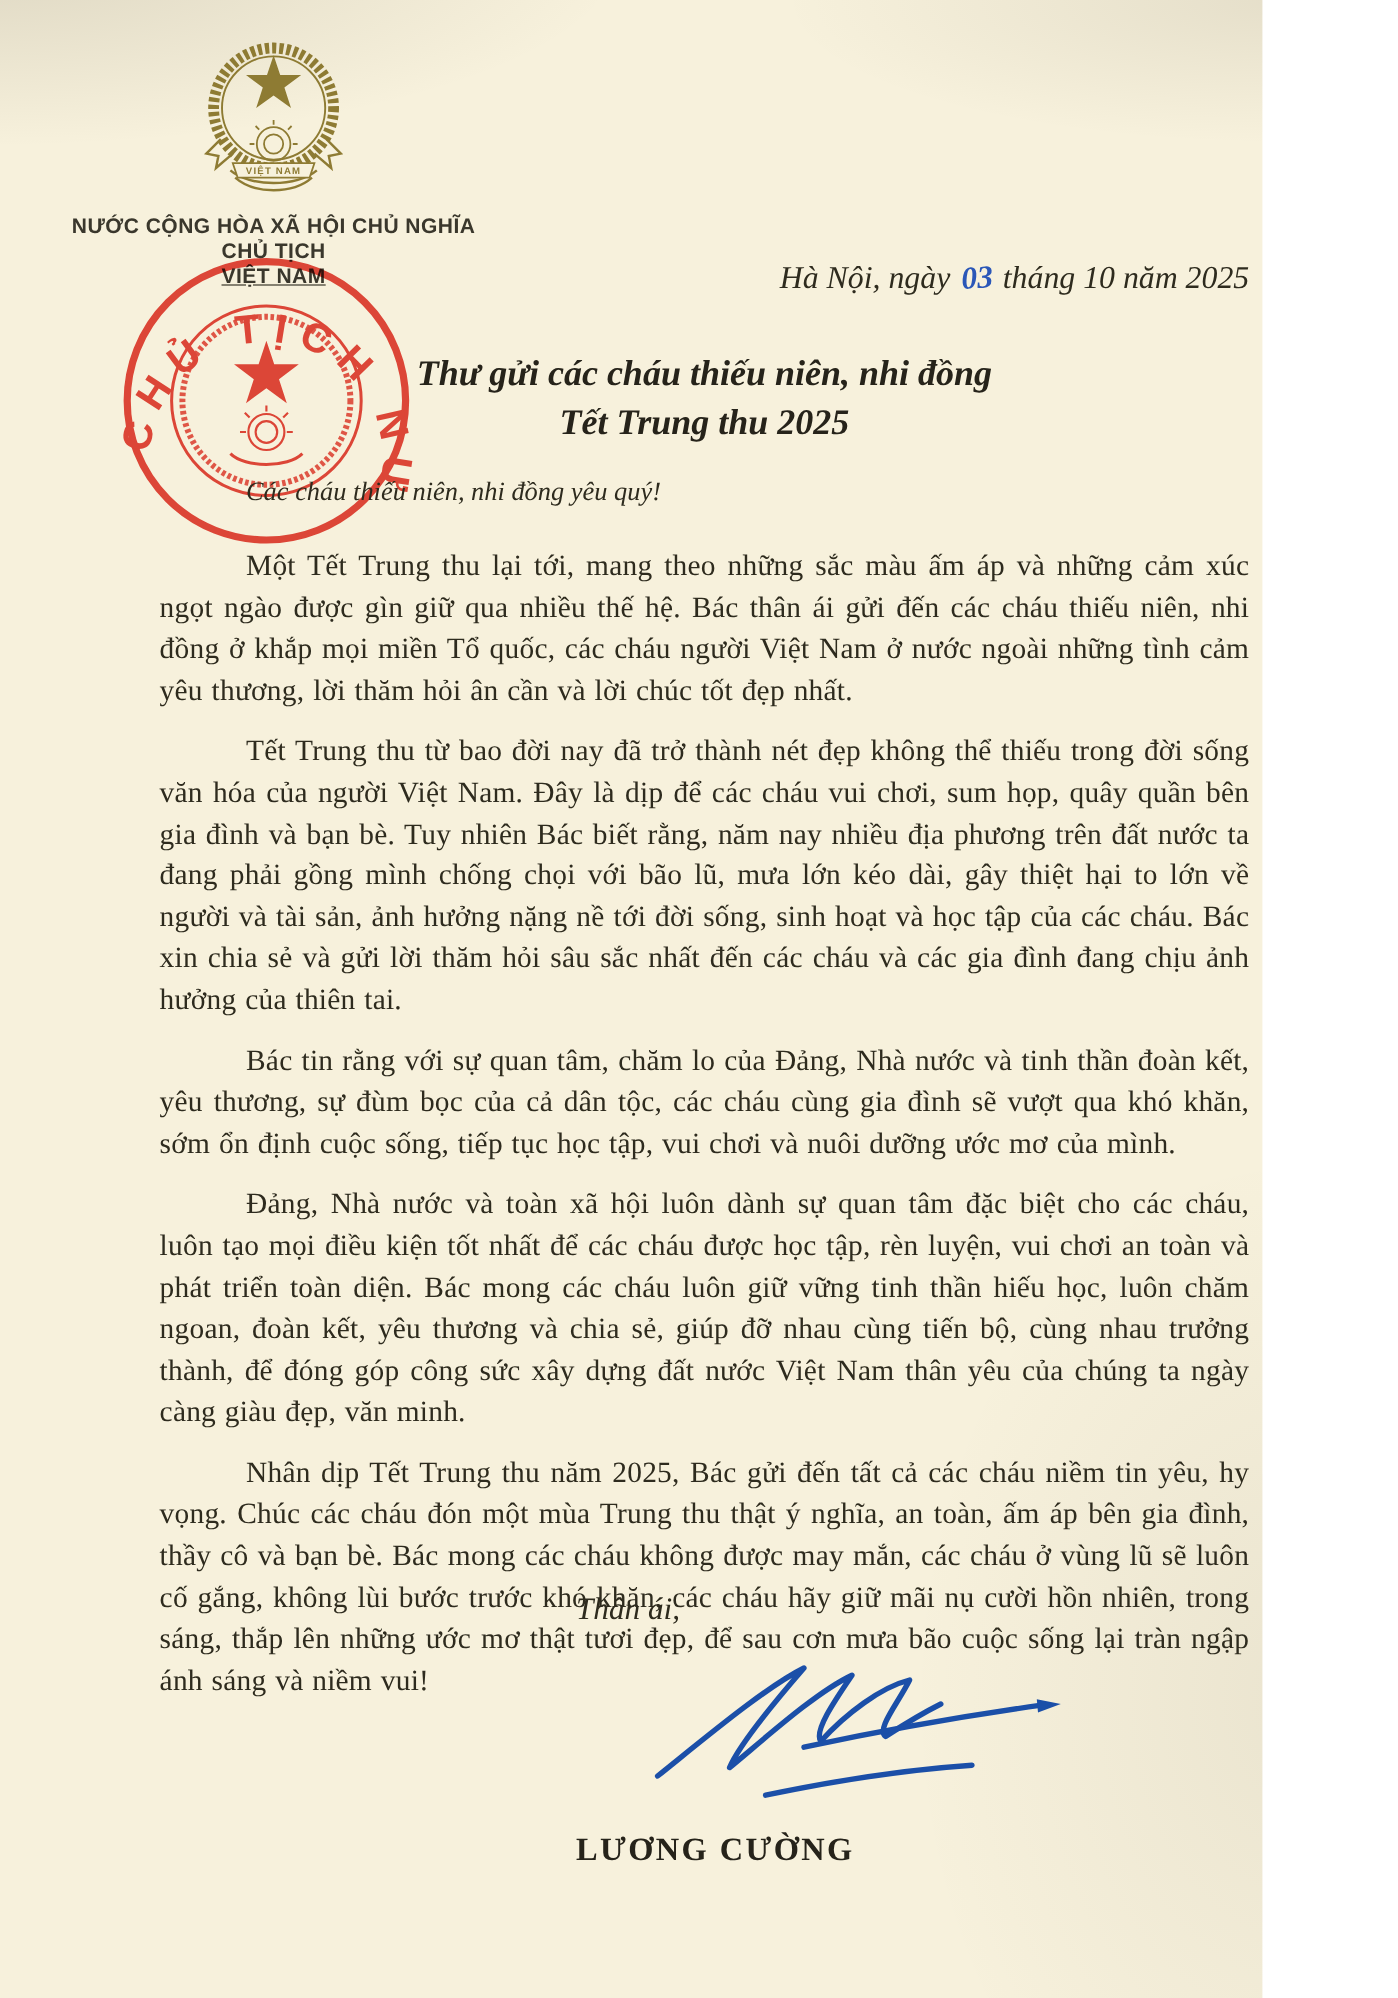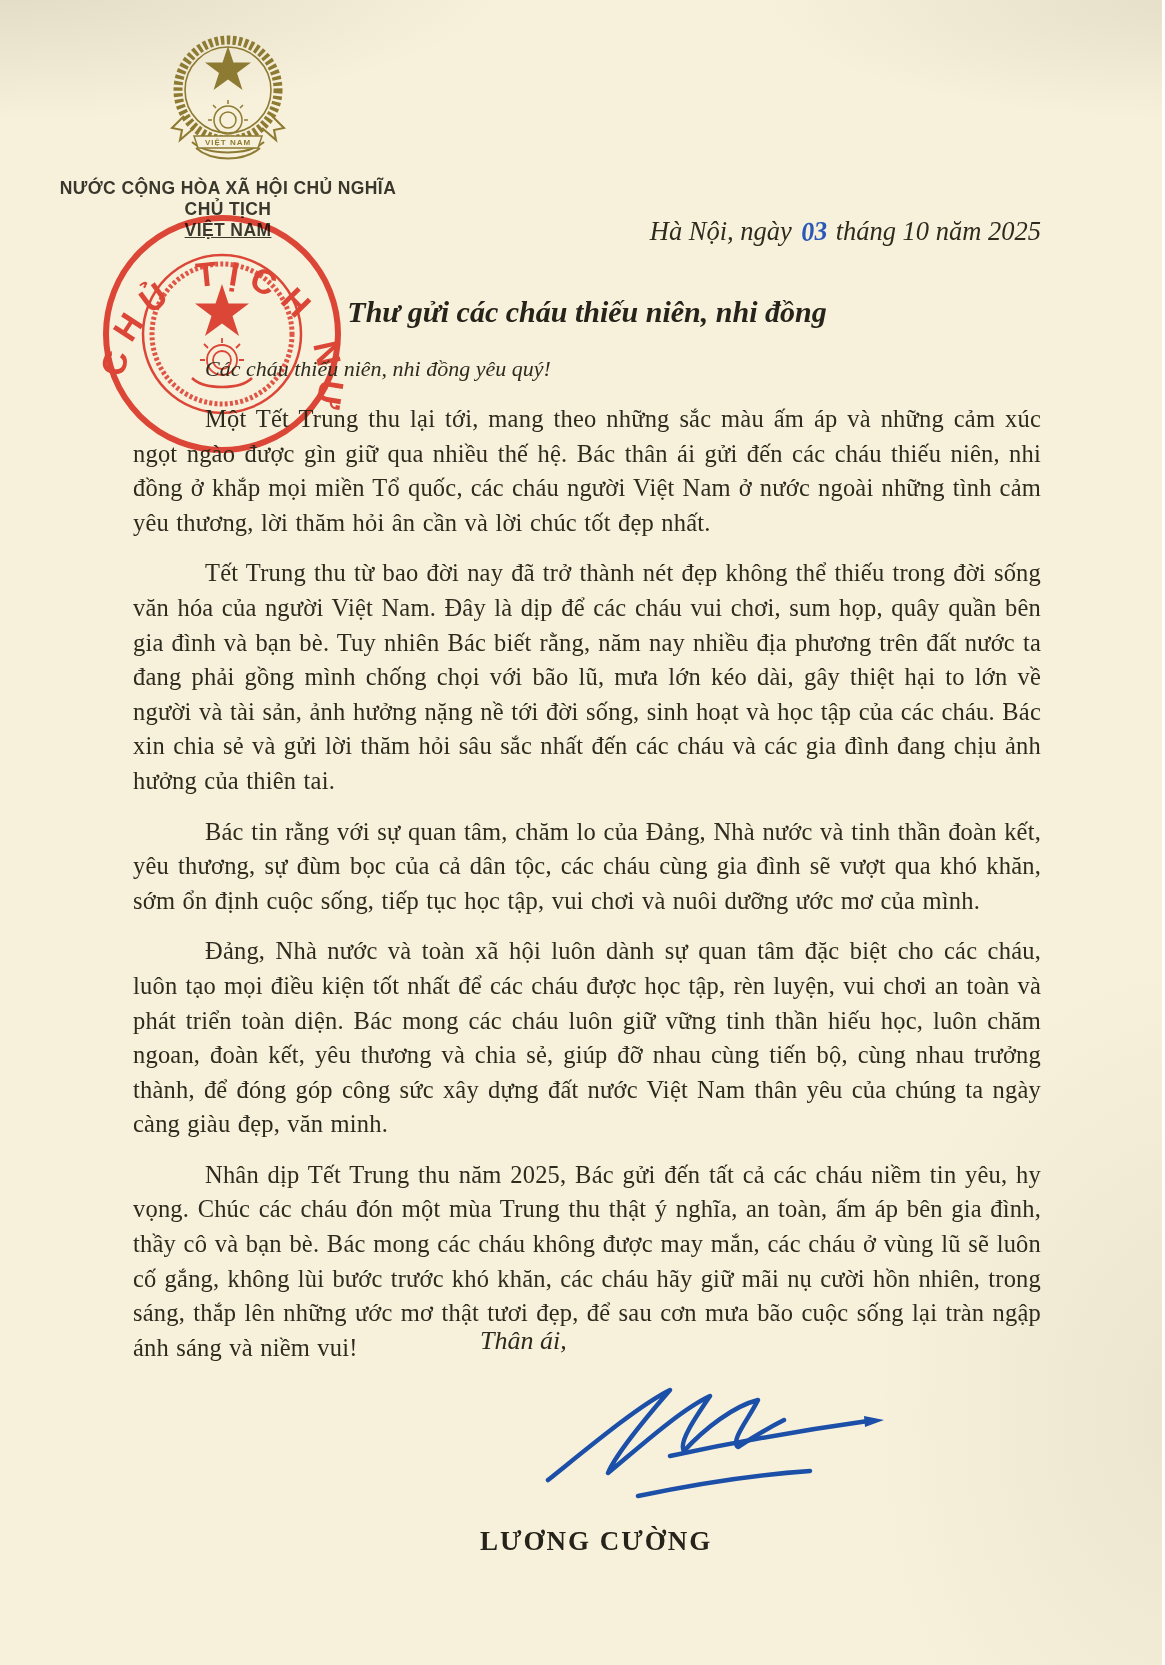--- a/index.html
+++ b/index.html
@@ -1,18 +1,18 @@
 <!DOCTYPE html>
 <html><head>
 <meta charset="utf-8">
 <style>
   html,body{margin:0;padding:0;}
   .page{
     position:relative;
-    width:1162px;height:1665px;
+    width:1052px;height:1665px;
     background:
       radial-gradient(900px 260px at -2% -2%, rgba(70,60,40,.14), transparent 60%),
       radial-gradient(700px 200px at 102% 0%, rgba(70,60,40,.10), transparent 60%),
       radial-gradient(500px 700px at 103% 85%, rgba(70,60,40,.07), transparent 65%),
       #f7f1dc;
     font-family:"Liberation Serif", serif;
     color:#2e2b1e;
     overflow:hidden;
   }
   
@@ -37,21 +37,21 @@
     color:#2b57b8;font-weight:bold;display:inline-block;
     transform:rotate(-4deg);padding:0 2px;
   }
   .title{ margin-top:44px;text-align:center;font-weight:bold;font-style:italic;
     font-size:30px;line-height:41px;color:#26231a;}
   .salutation{margin-top:24px;font-style:italic;font-size:22px;text-indent:72px;}
   .para{
     font-size:24.5px;line-height:34.6px;text-align:justify;text-indent:72px;
     margin:16px 0 0 0;word-spacing:1px;letter-spacing:.2px;
   }
-  .para:first-of-type{margin-top:20px;}
+  .para:first-of-type{margin-top:32px;}
   
   .closing-block{position:absolute;left:480px;top:1326px;width:460px;text-align:left;}
   .closing{font-style:italic;font-size:26px;}
   .signature{display:block;margin:4px auto 0 auto;}
   .signer-name{font-weight:bold;font-size:27px;letter-spacing:2px;margin-top:16px;color:#26231a;}
 </style>
 </head>
 <body>
 
 <div class="page">
@@ -99,20 +99,21 @@
     </text>
   </svg>
 
   <div class="content">
     <div class="date-line">
       <span>Hà Nội, ngày </span><span class="date-day">03</span><span> tháng 10 năm 2025</span>
     </div>
 
     <div class="title">
       <div>Thư gửi các cháu thiếu niên, nhi đồng</div>
+      <div>Tết Trung thu 2025</div>
     </div>
 
     <div class="salutation">Các cháu thiếu niên, nhi đồng yêu quý!</div>
 
     <p class="para">Một Tết Trung thu lại tới, mang theo những sắc màu ấm áp và những cảm xúc ngọt ngào được gìn giữ qua nhiều thế hệ. Bác thân ái gửi đến các cháu thiếu niên, nhi đồng ở khắp mọi miền Tổ quốc, các cháu người Việt Nam ở nước ngoài những tình cảm yêu thương, lời thăm hỏi ân cần và lời chúc tốt đẹp nhất.</p>
     <p class="para">Tết Trung thu từ bao đời nay đã trở thành nét đẹp không thể thiếu trong đời sống văn hóa của người Việt Nam. Đây là dịp để các cháu vui chơi, sum họp, quây quần bên gia đình và bạn bè. Tuy nhiên Bác biết rằng, năm nay nhiều địa phương trên đất nước ta đang phải gồng mình chống chọi với bão lũ, mưa lớn kéo dài, gây thiệt hại to lớn về người và tài sản, ảnh hưởng nặng nề tới đời sống, sinh hoạt và học tập của các cháu. Bác xin chia sẻ và gửi lời thăm hỏi sâu sắc nhất đến các cháu và các gia đình đang chịu ảnh hưởng của thiên tai.</p>
     <p class="para">Bác tin rằng với sự quan tâm, chăm lo của Đảng, Nhà nước và tinh thần đoàn kết, yêu thương, sự đùm bọc của cả dân tộc, các cháu cùng gia đình sẽ vượt qua khó khăn, sớm ổn định cuộc sống, tiếp tục học tập, vui chơi và nuôi dưỡng ước mơ của mình.</p>
     <p class="para">Đảng, Nhà nước và toàn xã hội luôn dành sự quan tâm đặc biệt cho các cháu, luôn tạo mọi điều kiện tốt nhất để các cháu được học tập, rèn luyện, vui chơi an toàn và phát triển toàn diện. Bác mong các cháu luôn giữ vững tinh thần hiếu học, luôn chăm ngoan, đoàn kết, yêu thương và chia sẻ, giúp đỡ nhau cùng tiến bộ, cùng nhau trưởng thành, để đóng góp công sức xây dựng đất nước Việt Nam thân yêu của chúng ta ngày càng giàu đẹp, văn minh.</p>
     <p class="para">Nhân dịp Tết Trung thu năm 2025, Bác gửi đến tất cả các cháu niềm tin yêu, hy vọng. Chúc các cháu đón một mùa Trung thu thật ý nghĩa, an toàn, ấm áp bên gia đình, thầy cô và bạn bè. Bác mong các cháu không được may mắn, các cháu ở vùng lũ sẽ luôn cố gắng, không lùi bước trước khó khăn, các cháu hãy giữ mãi nụ cười hồn nhiên, trong sáng, thắp lên những ước mơ thật tươi đẹp, để sau cơn mưa bão cuộc sống lại tràn ngập ánh sáng và niềm vui!</p>
   </div>

